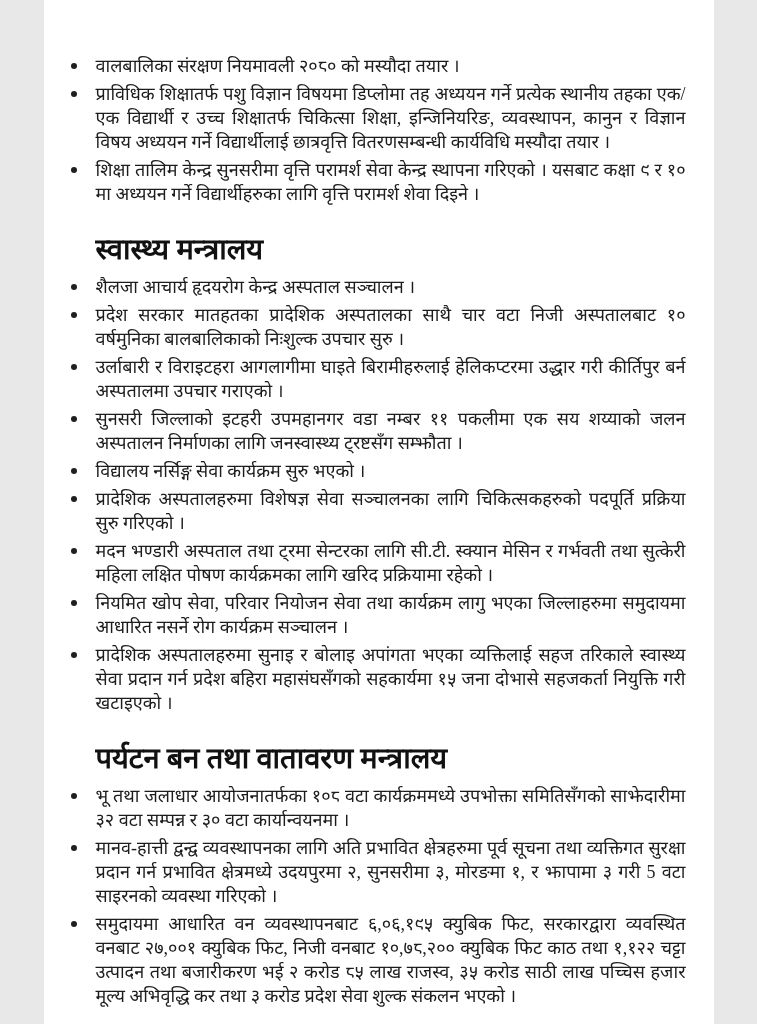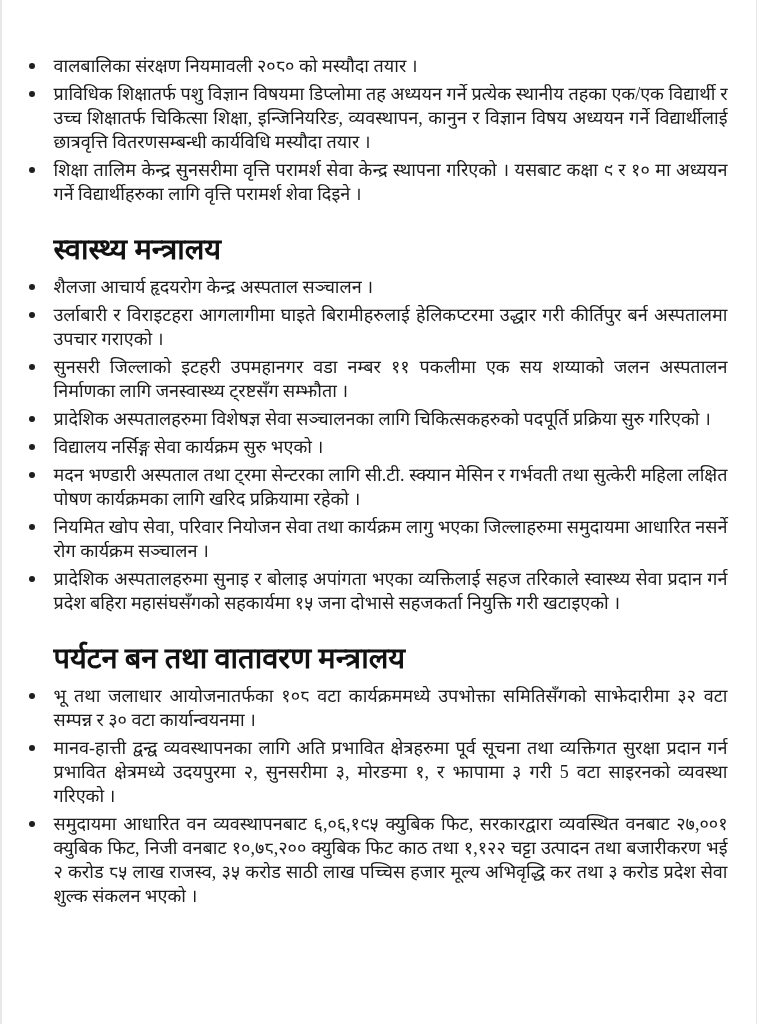--- a/index.html
+++ b/index.html
@@ -2,21 +2,21 @@
 <html lang="ne"><head>
 <meta charset="utf-8">
 <style>
   html, body {
     margin: 0;
     padding: 0;
     background: #e8e8e8;
   }
   .page {
     position: relative;
-    width: 754px;
+    width: 670px;
     height: 1024px;
     margin: 0 auto;
     background: #ffffff;
     box-sizing: border-box;
     padding: 54px 28px 0 52px;
     overflow: hidden;
     font-family: "Liberation Serif", "DejaVu Serif", serif;
     color: #1c1c1c;
   }
   .section { margin: 0; padding: 0; }
@@ -66,33 +66,37 @@
   </div>
 
   <div class="section">
     <h2 class="section-heading">स्वास्थ्य मन्त्रालय</h2>
     <div class="bullet-item">
       <span class="bullet-dot"></span>
       <span class="bullet-text">शैलजा आचार्य हृदयरोग केन्द्र अस्पताल सञ्चालन ।</span>
     </div>
     <div class="bullet-item">
       <span class="bullet-dot"></span>
+      <span class="bullet-text">प्रदेश सरकार मातहतका प्रादेशिक अस्पतालका साथै चार वटा निजी अस्पतालबाट १० वर्षमुनिका बालबालिकाको निःशुल्क उपचार सुरु ।</span>
+    </div>
+    <div class="bullet-item">
+      <span class="bullet-dot"></span>
       <span class="bullet-text">उर्लाबारी र विराइटहरा आगलागीमा घाइते बिरामीहरुलाई हेलिकप्टरमा उद्धार गरी कीर्तिपुर बर्न अस्पतालमा उपचार गराएको ।</span>
     </div>
     <div class="bullet-item">
       <span class="bullet-dot"></span>
       <span class="bullet-text">सुनसरी जिल्लाको इटहरी उपमहानगर वडा नम्बर ११ पकलीमा एक सय शय्याको जलन अस्पतालन निर्माणका लागि जनस्वास्थ्य ट्रष्टसँग सम्झौता ।</span>
     </div>
     <div class="bullet-item">
       <span class="bullet-dot"></span>
-      <span class="bullet-text">प्रादेशिक अस्पतालहरुमा विशेषज्ञ सेवा सञ्चालनका लागि चिकित्सकहरुको पदपूर्ति प्रक्रिया सुरु गरिएको ।</span>
+      <span class="bullet-text">विद्यालय नर्सिङ्ग सेवा कार्यक्रम सुरु भएको ।</span>
     </div>
     <div class="bullet-item">
       <span class="bullet-dot"></span>
-      <span class="bullet-text">विद्यालय नर्सिङ्ग सेवा कार्यक्रम सुरु भएको ।</span>
+      <span class="bullet-text">प्रादेशिक अस्पतालहरुमा विशेषज्ञ सेवा सञ्चालनका लागि चिकित्सकहरुको पदपूर्ति प्रक्रिया सुरु गरिएको ।</span>
     </div>
     <div class="bullet-item">
       <span class="bullet-dot"></span>
       <span class="bullet-text">मदन भण्डारी अस्पताल तथा ट्रमा सेन्टरका लागि सी.टी. स्क्यान मेसिन र गर्भवती तथा सुत्केरी महिला लक्षित पोषण कार्यक्रमका लागि खरिद प्रक्रियामा रहेको ।</span>
     </div>
     <div class="bullet-item">
       <span class="bullet-dot"></span>
       <span class="bullet-text">नियमित खोप सेवा, परिवार नियोजन सेवा तथा कार्यक्रम लागु भएका जिल्लाहरुमा समुदायमा आधारित नसर्ने रोग कार्यक्रम सञ्चालन ।</span>
     </div>
     <div class="bullet-item">

